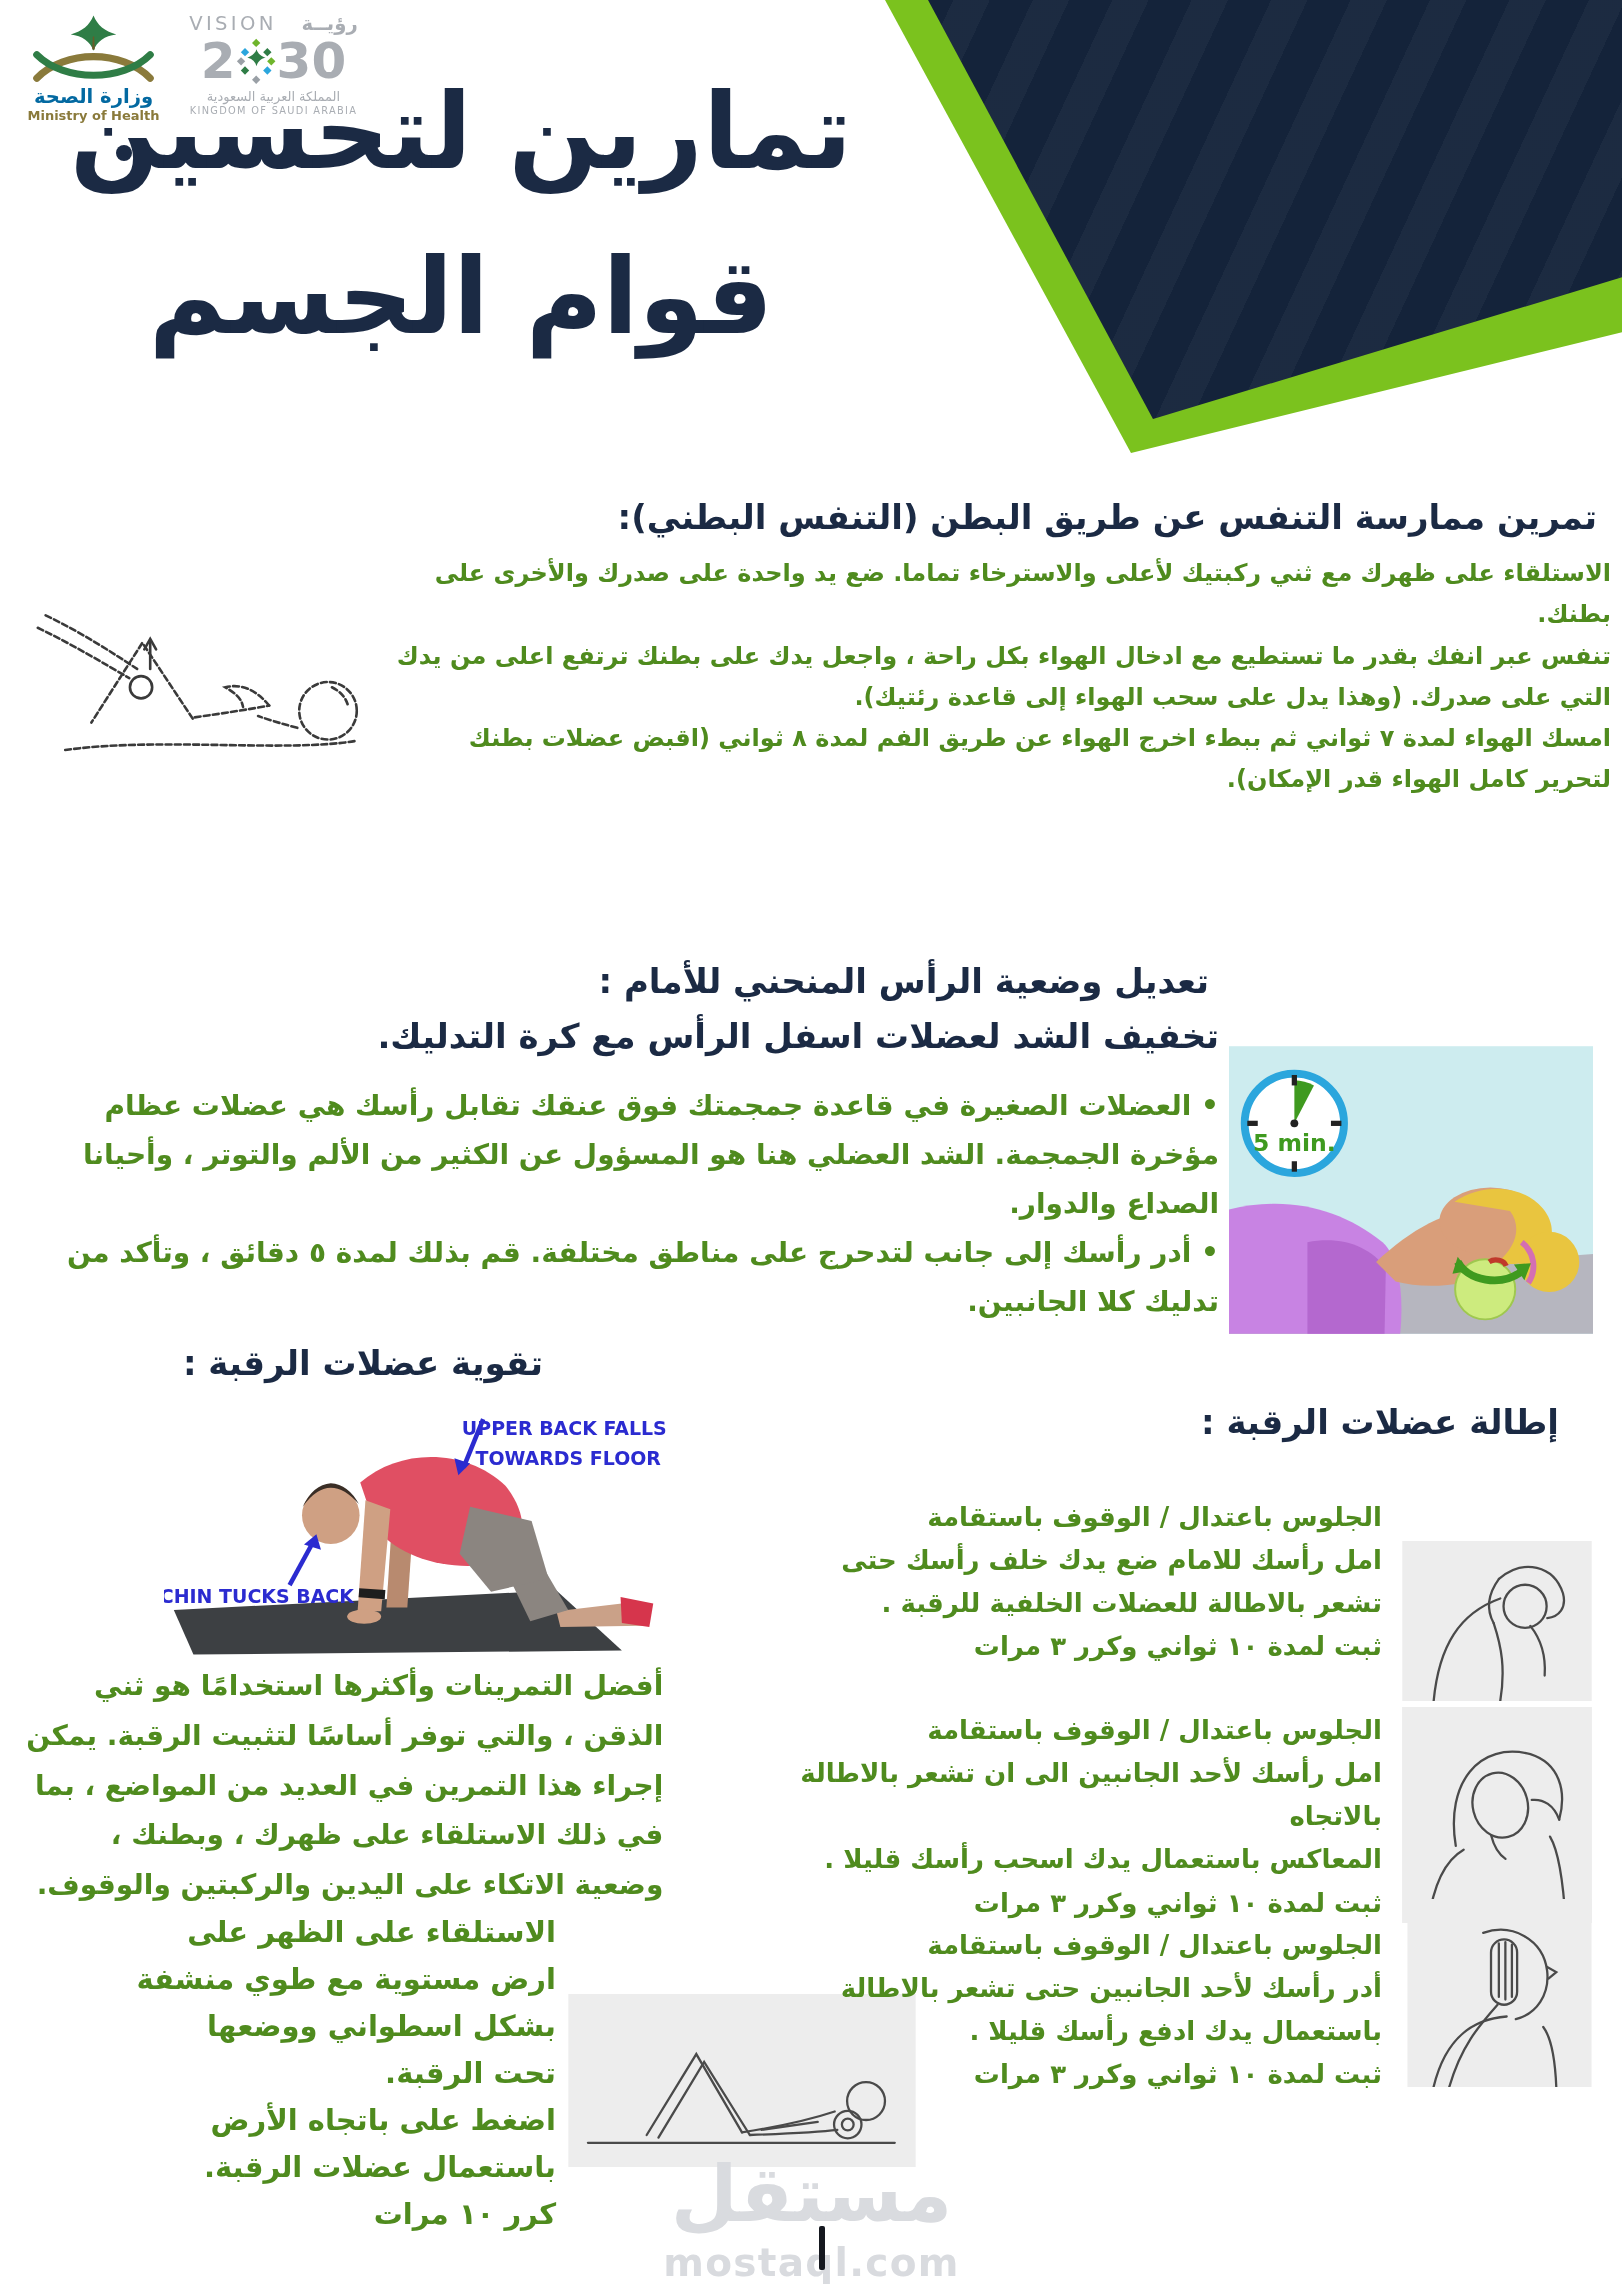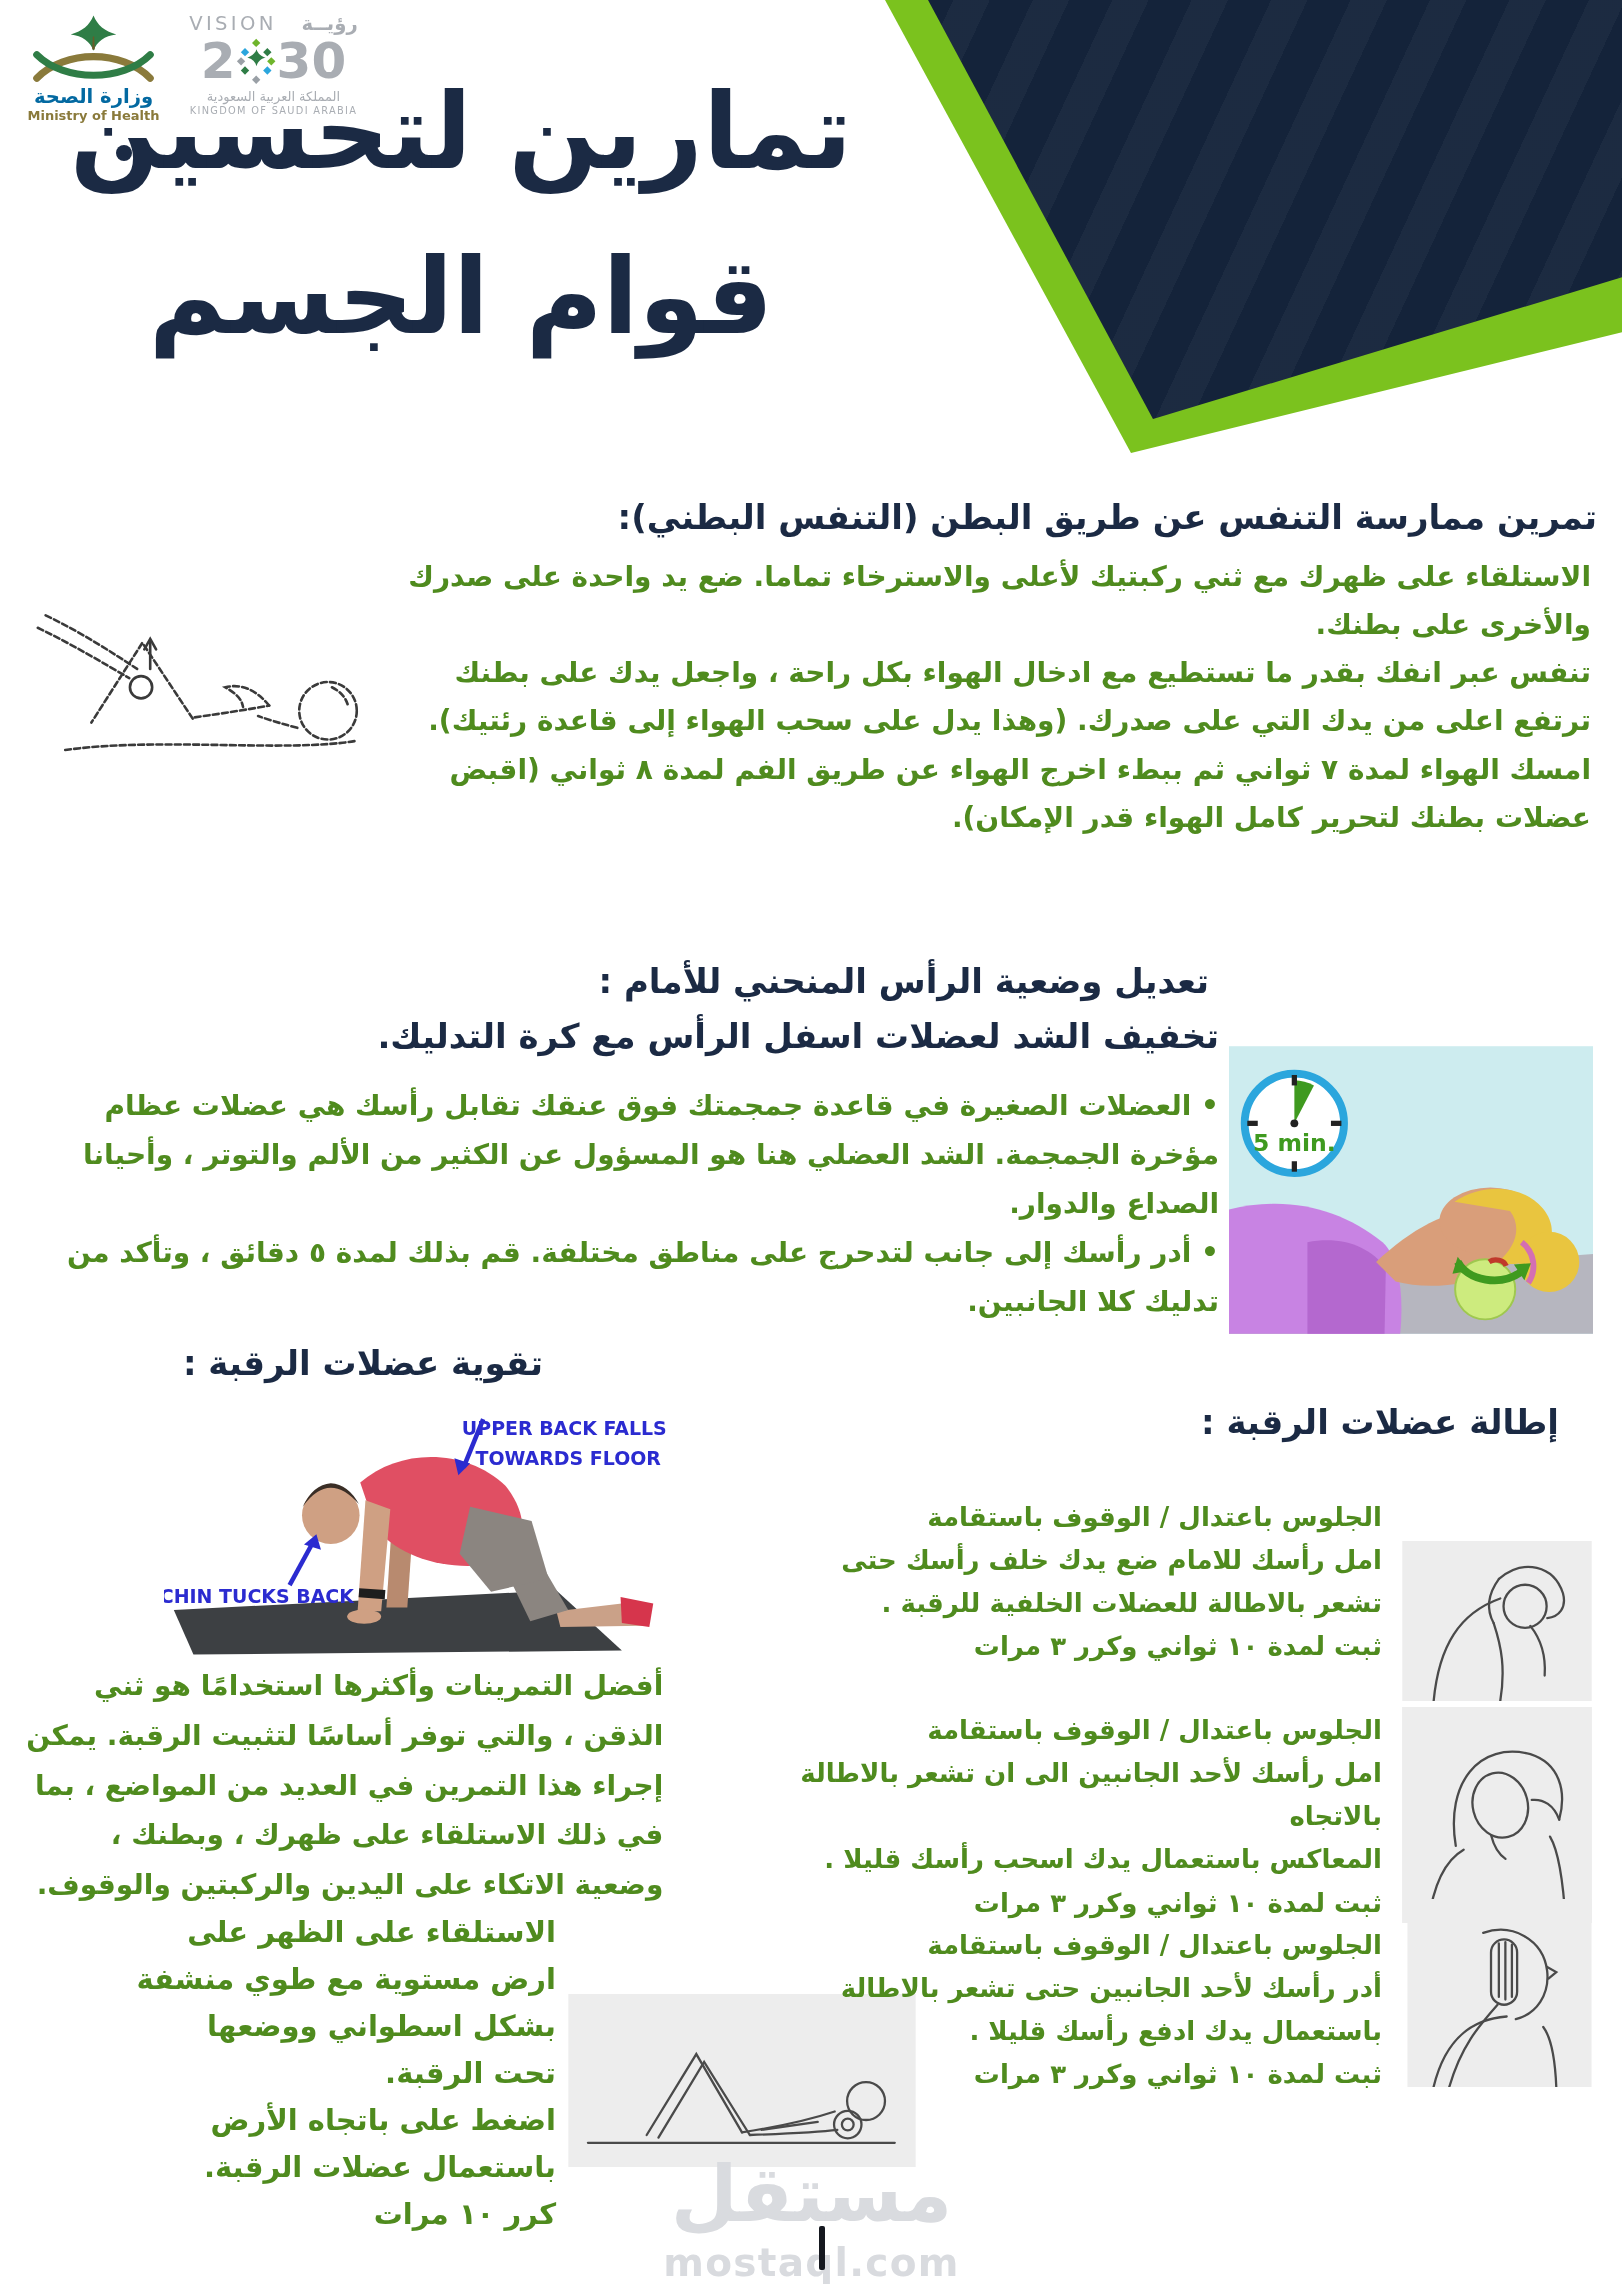--- a/index.html
+++ b/index.html
@@ -49,21 +49,21 @@
   .vision-king-en{font-size:9.8px;letter-spacing:1.3px;margin-top:1.3px;}
   .dot{left:116px;top:145px;width:16.4px;height:16.4px;border-radius:50%;background:#1b2a44;}
 
   
   .main-title{left:26px;top:71px;width:870px;text-align:center;color:#1b2a44;font-weight:bold;}
   .title-l1{font-size:105px;white-space:nowrap;}
   .title-l2{font-size:105px;white-space:nowrap;margin-top:43px;}
 
   
   .s1-heading{right:26px;top:497px;}
-  .s1-body{right:32px;left:386px;top:553px;font-size:28px;line-height:1.72;}
+  .s1-body{right:12px;left:386px;top:553px;font-size:24px;line-height:1.72;}
   .s1-body p{margin:0;}
   .ill-breath{left:26px;top:559px;width:353px;height:216px;}
 
   
   .s2-heading{right:414px;top:961px;}
   .s2-sub{right:404px;top:1016px;}
   .s2-bullets{right:404px;left:16.4px;top:1081px;font-size:28px;line-height:1.75;}
   .s2-bullets p{margin:0;}
   .ill-massage{left:1229px;top:1046px;width:364px;height:288px;}
 

